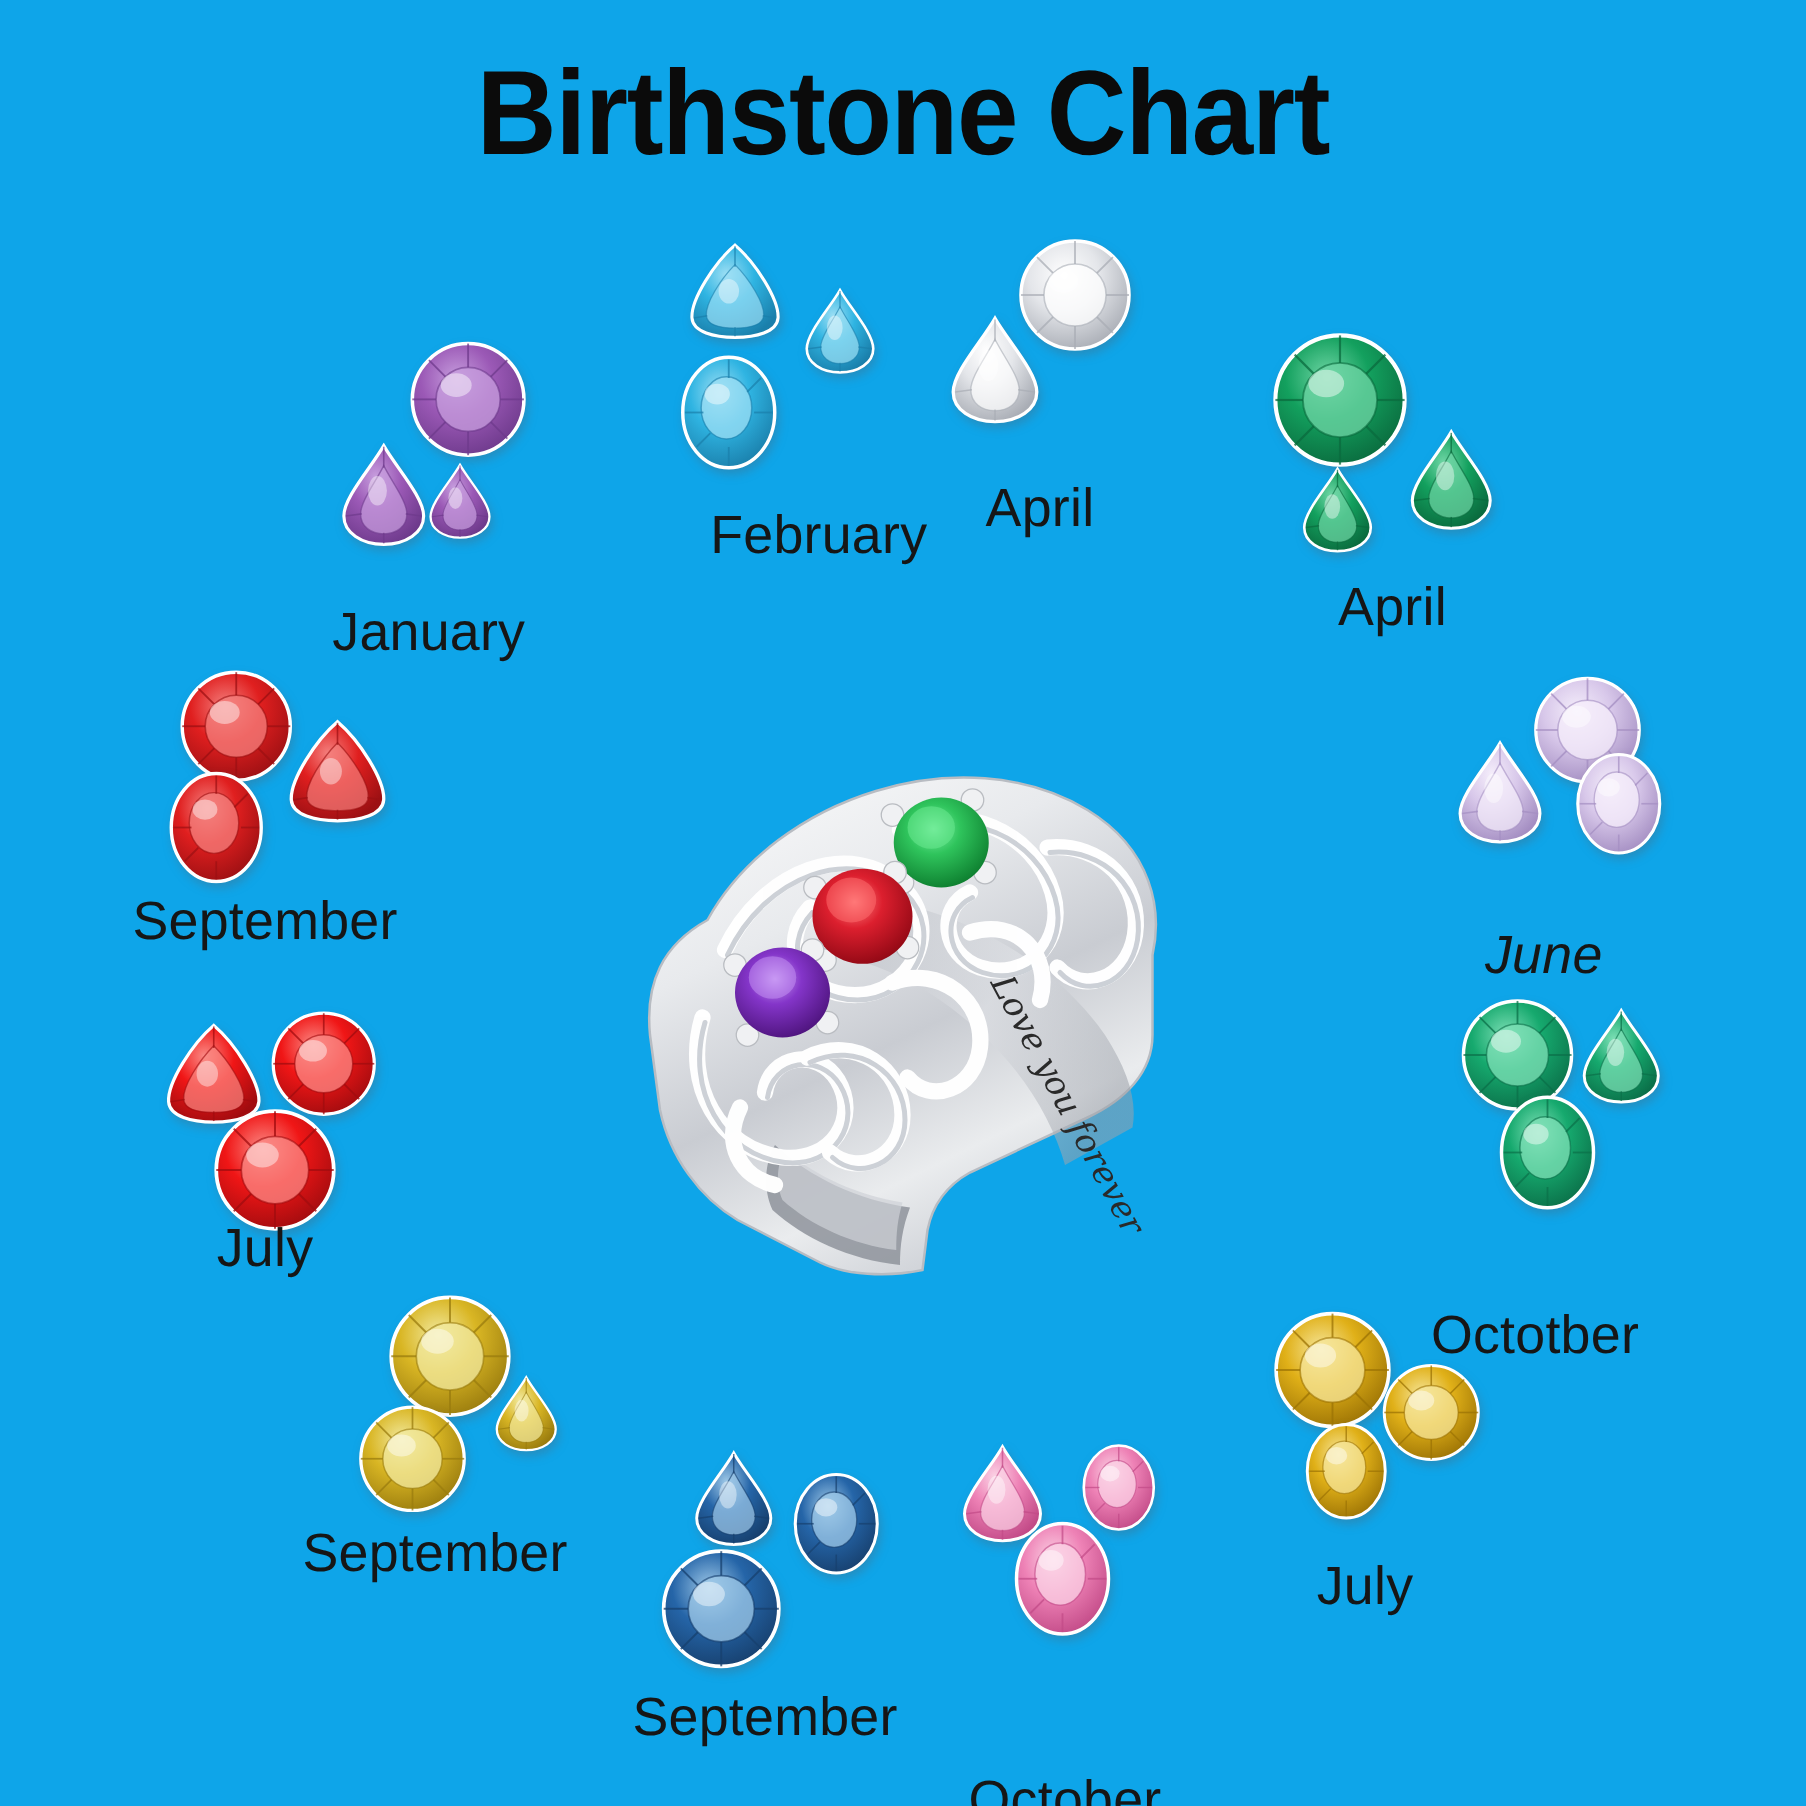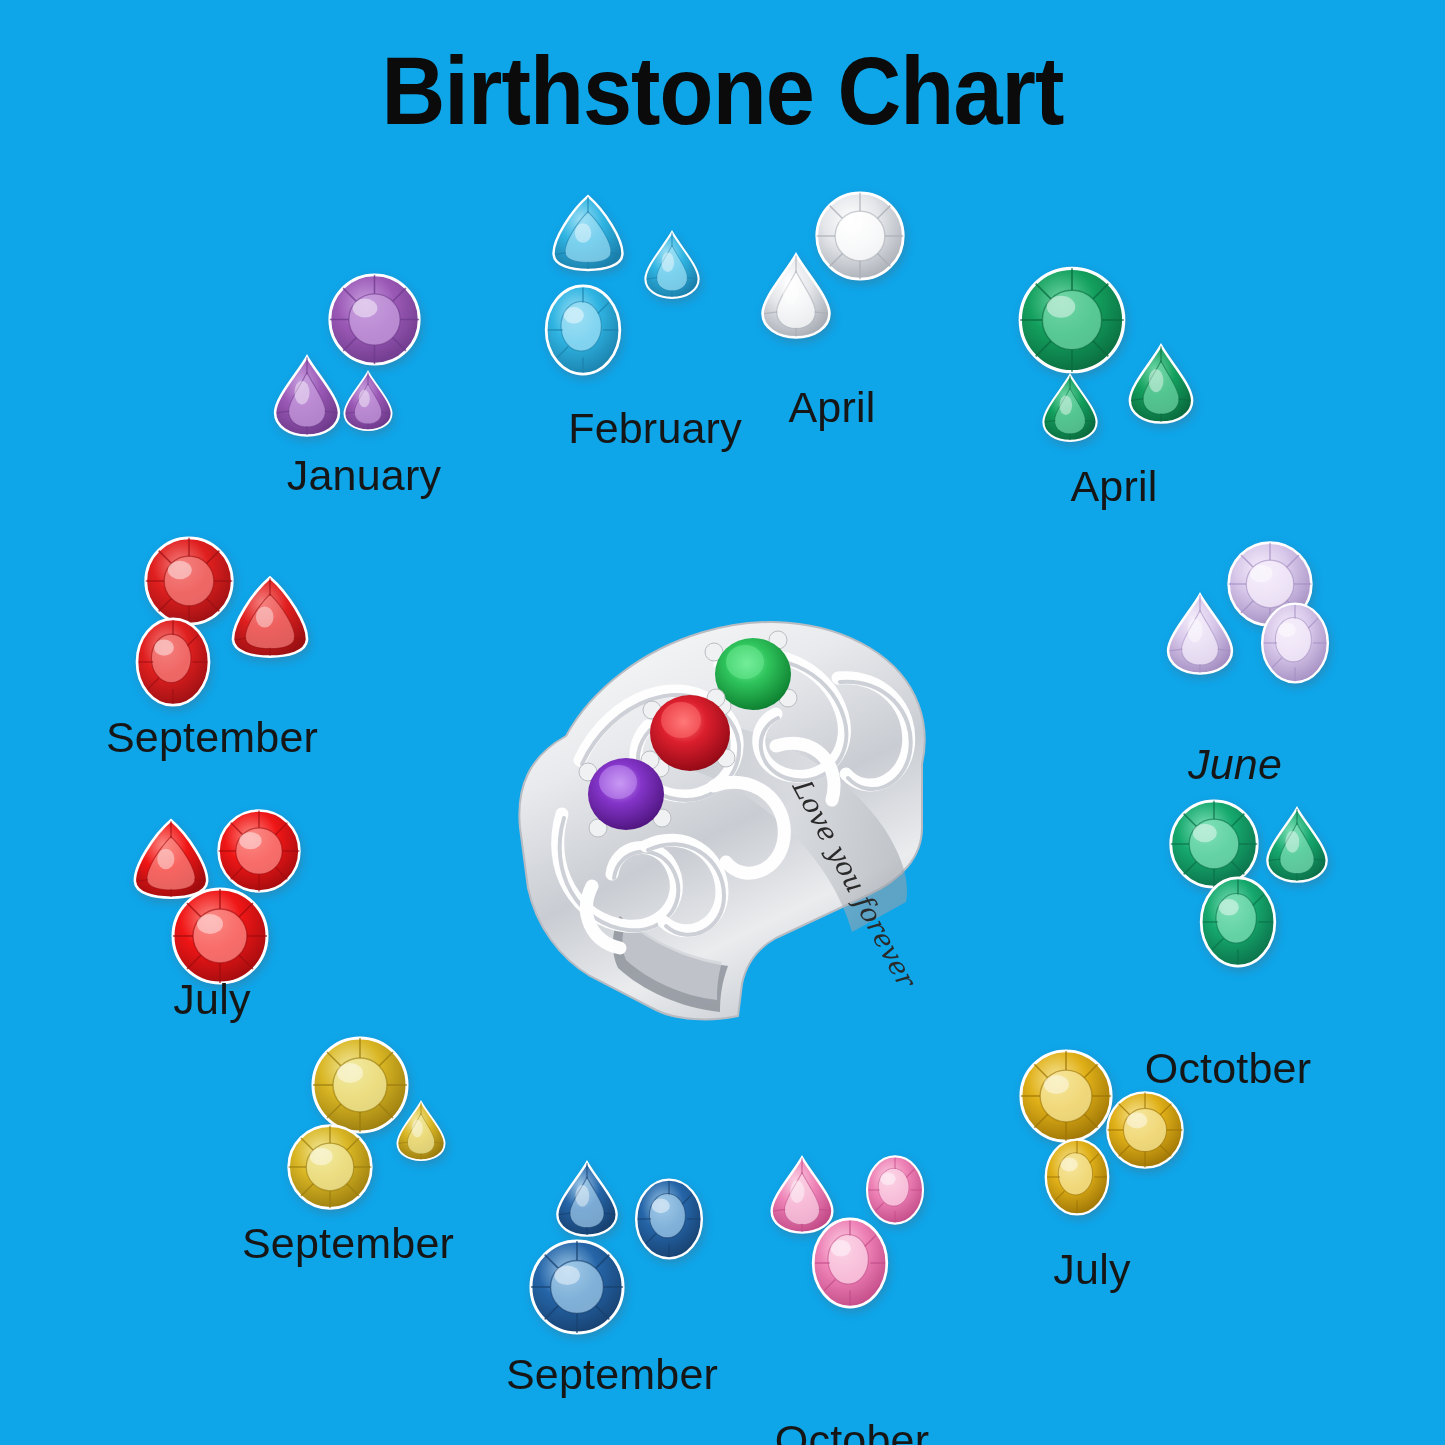--- a/index.html
+++ b/index.html
@@ -1012,21 +1012,21 @@
         <circle cx="180" cy="232" r="9" fill="#f0f1f3" stroke="#b9bcc1"></circle>
         <circle cx="192" cy="290" r="9" fill="#f0f1f3" stroke="#b9bcc1"></circle>
         <circle cx="128" cy="300" r="9" fill="#f0f1f3" stroke="#b9bcc1"></circle>
         <ellipse cx="156" cy="266" rx="38" ry="36" fill="url(#stonePurple)"></ellipse>
         <ellipse cx="148" cy="254" rx="19" ry="17" fill="#c795f5" opacity="0.5"></ellipse>
       </g>
     </svg>
   </div>
 
   <div id="label-layer">
-      <div class="month-label" style="left: 343px; top: 451px; margin-left: 21px;">January</div>
+      <div class="month-label" style="left: 343px; top: 482px;">January</div>
       <div class="month-label" style="left: 613px; top: 404px; margin-left: 42px;">February</div>
       <div class="month-label" style="left: 832px; top: 383px;">April</div>
       <div class="month-label" style="left: 1090px; top: 462px; margin-left: 24px;">April</div>
       <div class="month-label" style="left: 212px; top: 713px;">September</div>
       <div class="month-label" style="left: 212px; top: 975px;">July</div>
       <div class="month-label" style="left: 348px; top: 1219px;">September</div>
       <div class="month-label" style="left: 612px; top: 1350px;">September</div>
       <div class="month-label" style="left: 852px; top: 1416px;">October</div>
       <div class="month-label" style="left: 1228px; top: 1044px;">Octotber</div>
       <div class="month-label" style="left: 1092px; top: 1245px;">July</div>

